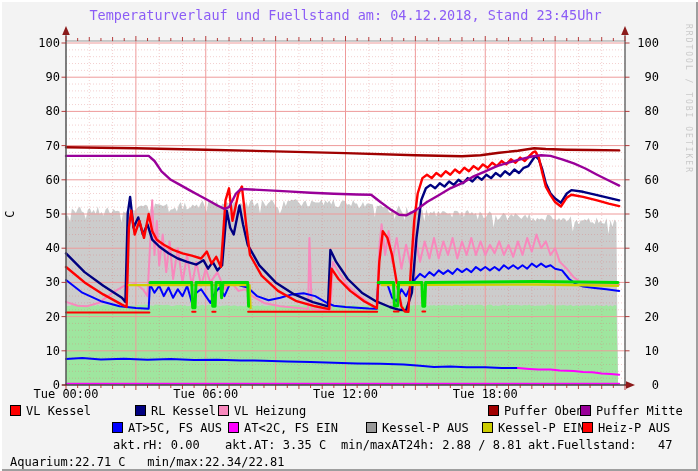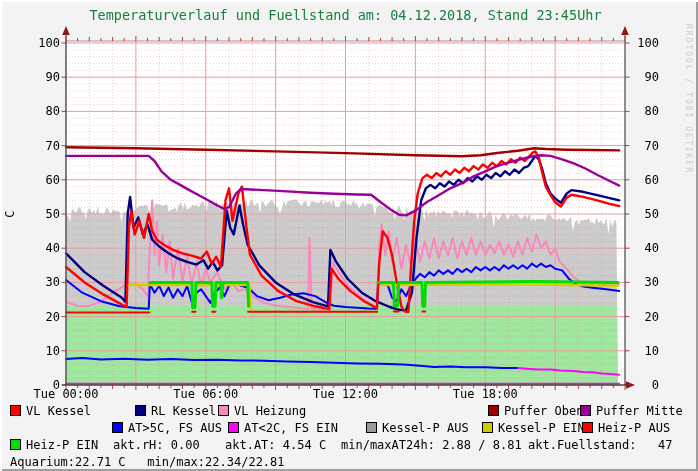--- a/index.html
+++ b/index.html
@@ -1,20 +1,20 @@
 <!DOCTYPE html>
 <html><head>
 <meta charset="utf-8">
 <style>
   html,body{margin:0;padding:0;background:#ddd;}
   .frame{position:relative;width:698px;height:471px;background:#f3f3f3;overflow:hidden;
          box-shadow:inset 2px 2px 0 #ffffff, inset -2px -2px 0 #9e9e9e, 0 0 0 1px #c8c8c8;
          font-family:"DejaVu Sans Mono","Liberation Mono",monospace;}
   .title{position:absolute;top:7px;left:66px;width:559px;text-align:center;
-         font-size:13.5px;color:#15803d;white-space:nowrap;}
+         font-size:13.5px;color:#8b5cf6;white-space:nowrap;}
   #chart{position:absolute;top:0;left:0;}
   svg text{font-family:"DejaVu Sans Mono","Liberation Mono",monospace;font-size:12px;fill:#000;}
   .watermark{position:absolute;top:24px;right:5px;writing-mode:vertical-rl;
          font-size:8px;letter-spacing:2px;color:#c9c9c9;}
   #legend{position:absolute;left:0;top:402px;width:610px;height:69px;}
   .leg-row{position:absolute;left:0;width:698px;height:17px;}
   .leg-item{position:absolute;top:0;white-space:pre;font-size:12px;color:#000;line-height:15px;}
   .sw{display:inline-block;width:9px;height:9px;border:1px solid #000;margin-right:5px;vertical-align:-1px;}
 </style>
 </head>
@@ -283,23 +283,22 @@
         <span class="leg-item" style="left: 580px;"><span class="sw" style="background: rgb(153, 0, 153);"></span><span>Puffer Mitte</span></span>
       </div>
       <div class="leg-row" style="top: 19px;">
         <span class="leg-item" style="left: 112px;"><span class="sw" style="background: rgb(0, 0, 255);"></span><span>AT&gt;5C, FS AUS</span></span>
         <span class="leg-item" style="left: 228px;"><span class="sw" style="background: rgb(255, 0, 255);"></span><span>AT&lt;2C, FS EIN</span></span>
         <span class="leg-item" style="left: 366px; text-align: right;"><span class="sw" style="background: rgb(153, 153, 153);"></span><span>Kessel-P AUS</span></span>
         <span class="leg-item" style="left: 482px;"><span class="sw" style="background: rgb(204, 204, 0);"></span><span>Kessel-P EIN</span></span>
         <span class="leg-item" style="left: 582px;"><span class="sw" style="background: rgb(255, 0, 0);"></span><span>Heiz-P AUS</span></span>
       </div>
       <div class="leg-row" style="top: 36px;">
-        <span class="leg-item" style="left: 10px;"><span class="sw" style="background: rgb(0, 221, 0);"></span><span>Heiz-P EIN</span></span>
         <span class="leg-item" style="left: 113px;"><span>akt.rH: 0.00</span></span>
-        <span class="leg-item" style="left: 225px;"><span>akt.AT: 4.54 C</span></span>
+        <span class="leg-item" style="left: 225px;"><span>akt.AT: 3.35 C</span></span>
         <span class="leg-item" style="left: 341px;"><span>min/maxAT24h: 2.88 / 8.81</span></span>
         <span class="leg-item" style="left: 528px;"><span>akt.Fuellstand:   47</span></span>
       </div>
       <div class="leg-row" style="top: 53px;">
         <span class="leg-item" style="left: 10px;"><span>Aquarium:22.71 C   min/max:22.34/22.81</span></span>
       </div>
     </div>
 </div>
 
 </body></html>

